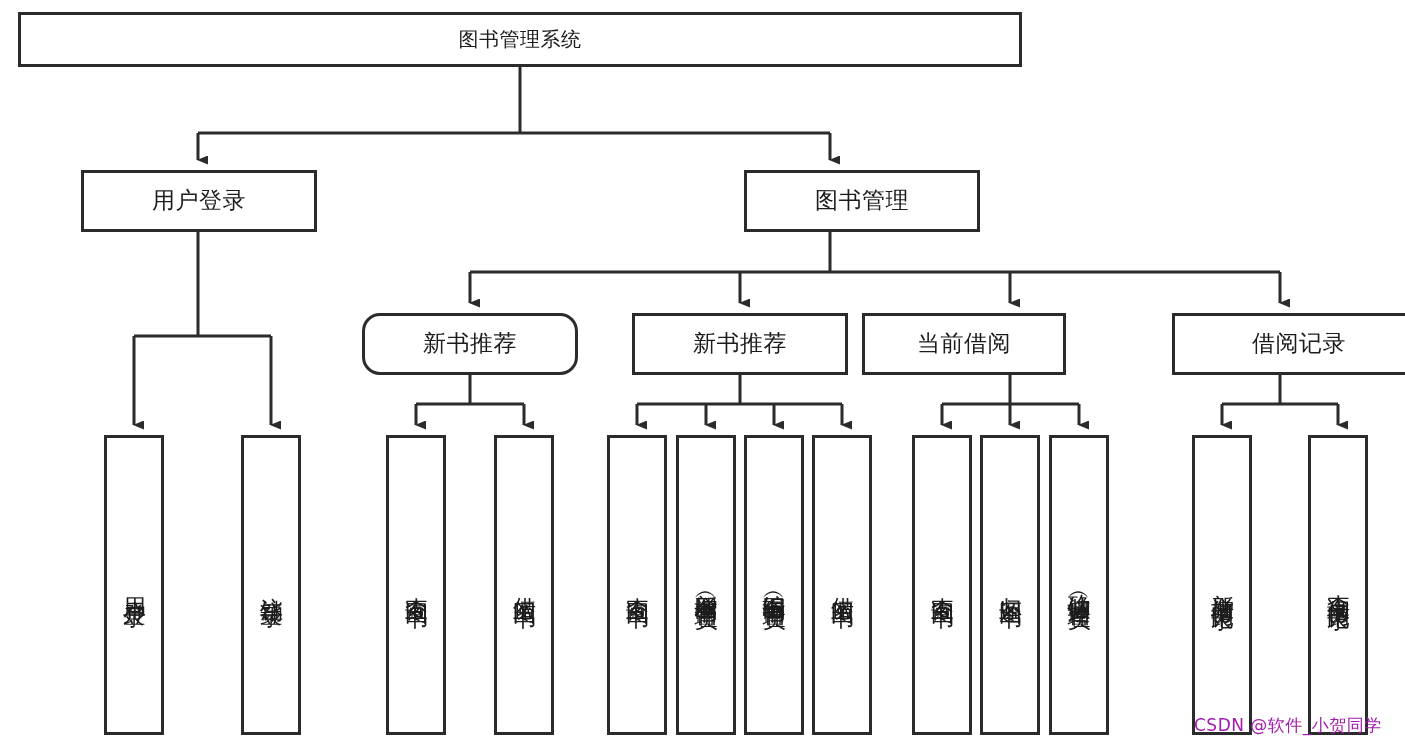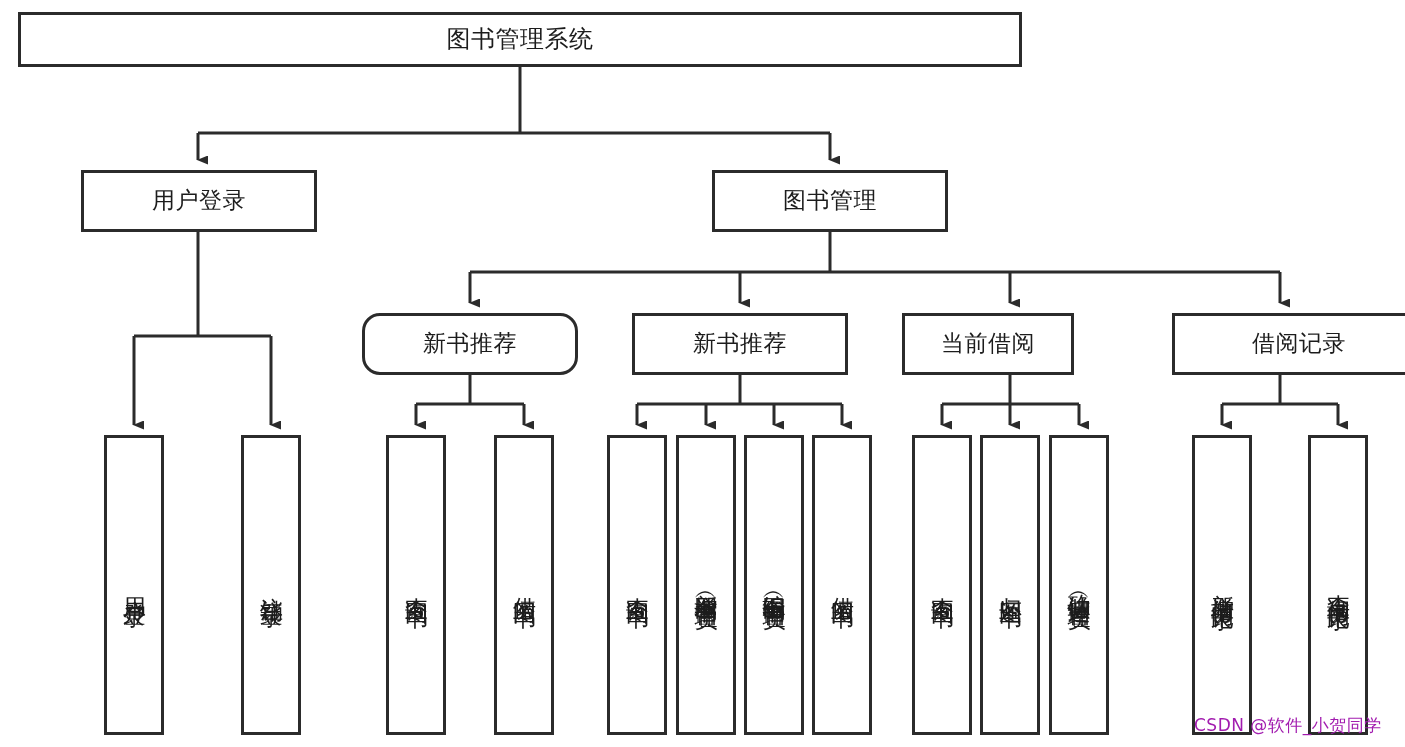--- a/index.html
+++ b/index.html
@@ -40,21 +40,21 @@
     color: #1c1c1c;
     text-align: center;
     line-height: 1.18;
     letter-spacing: 0.5px;
     white-space: nowrap;
   }
   .node.horiz .label {
     font-size: 23px;
   }
   .node.root .label {
-    font-size: 24px;
+    font-size: 20px;
   }
   .node.vert {
     align-items: center;
     justify-content: center;
     padding: 4px 0;
   }
   .node.vert .label {
     writing-mode: vertical-rl;
     text-orientation: upright;
     font-size: 23px;
@@ -133,31 +133,31 @@
     <path d="M 1338 404 L 1338 425" stroke="#2b2b2b" stroke-width="3" fill="none" marker-end="url(#arrowhead)"></path>
   </svg>
 
   <div class="node root horiz" style="left:18px; top:12px; width:1004px; height:55px;">
     <span class="label">图书管理系统</span>
   </div>
 
   <div class="node horiz" style="left:81px; top:170px; width:236px; height:62px;">
     <span class="label">用户登录</span>
   </div>
-  <div class="node horiz" style="left:712px; top:170px; width:236px; height:62px;">
+  <div class="node horiz" style="left:744px; top:170px; width:236px; height:62px;">
     <span class="label">图书管理</span>
   </div>
 
   <div class="node horiz" style="left:362px; top:313px; width:216px; height:62px;border-radius:18px;">
     <span class="label">新书推荐</span>
   </div>
   <div class="node horiz" style="left:632px; top:313px; width:216px; height:62px;">
     <span class="label">新书推荐</span>
   </div>
-  <div class="node horiz" style="left:902px; top:313px; width:172px; height:62px;">
+  <div class="node horiz" style="left:862px; top:313px; width:204px; height:62px;">
     <span class="label">当前借阅</span>
   </div>
   <div class="node horiz" style="left:1172px; top:313px; width:254px; height:62px;">
     <span class="label">借阅记录</span>
   </div>
 
   <div class="node vert" style="left:104px; top:435px; width:60px; height:300px;">
     <span class="label">用户登录</span>
   </div>
   <div class="node vert" style="left:241px; top:435px; width:60px; height:300px;">

